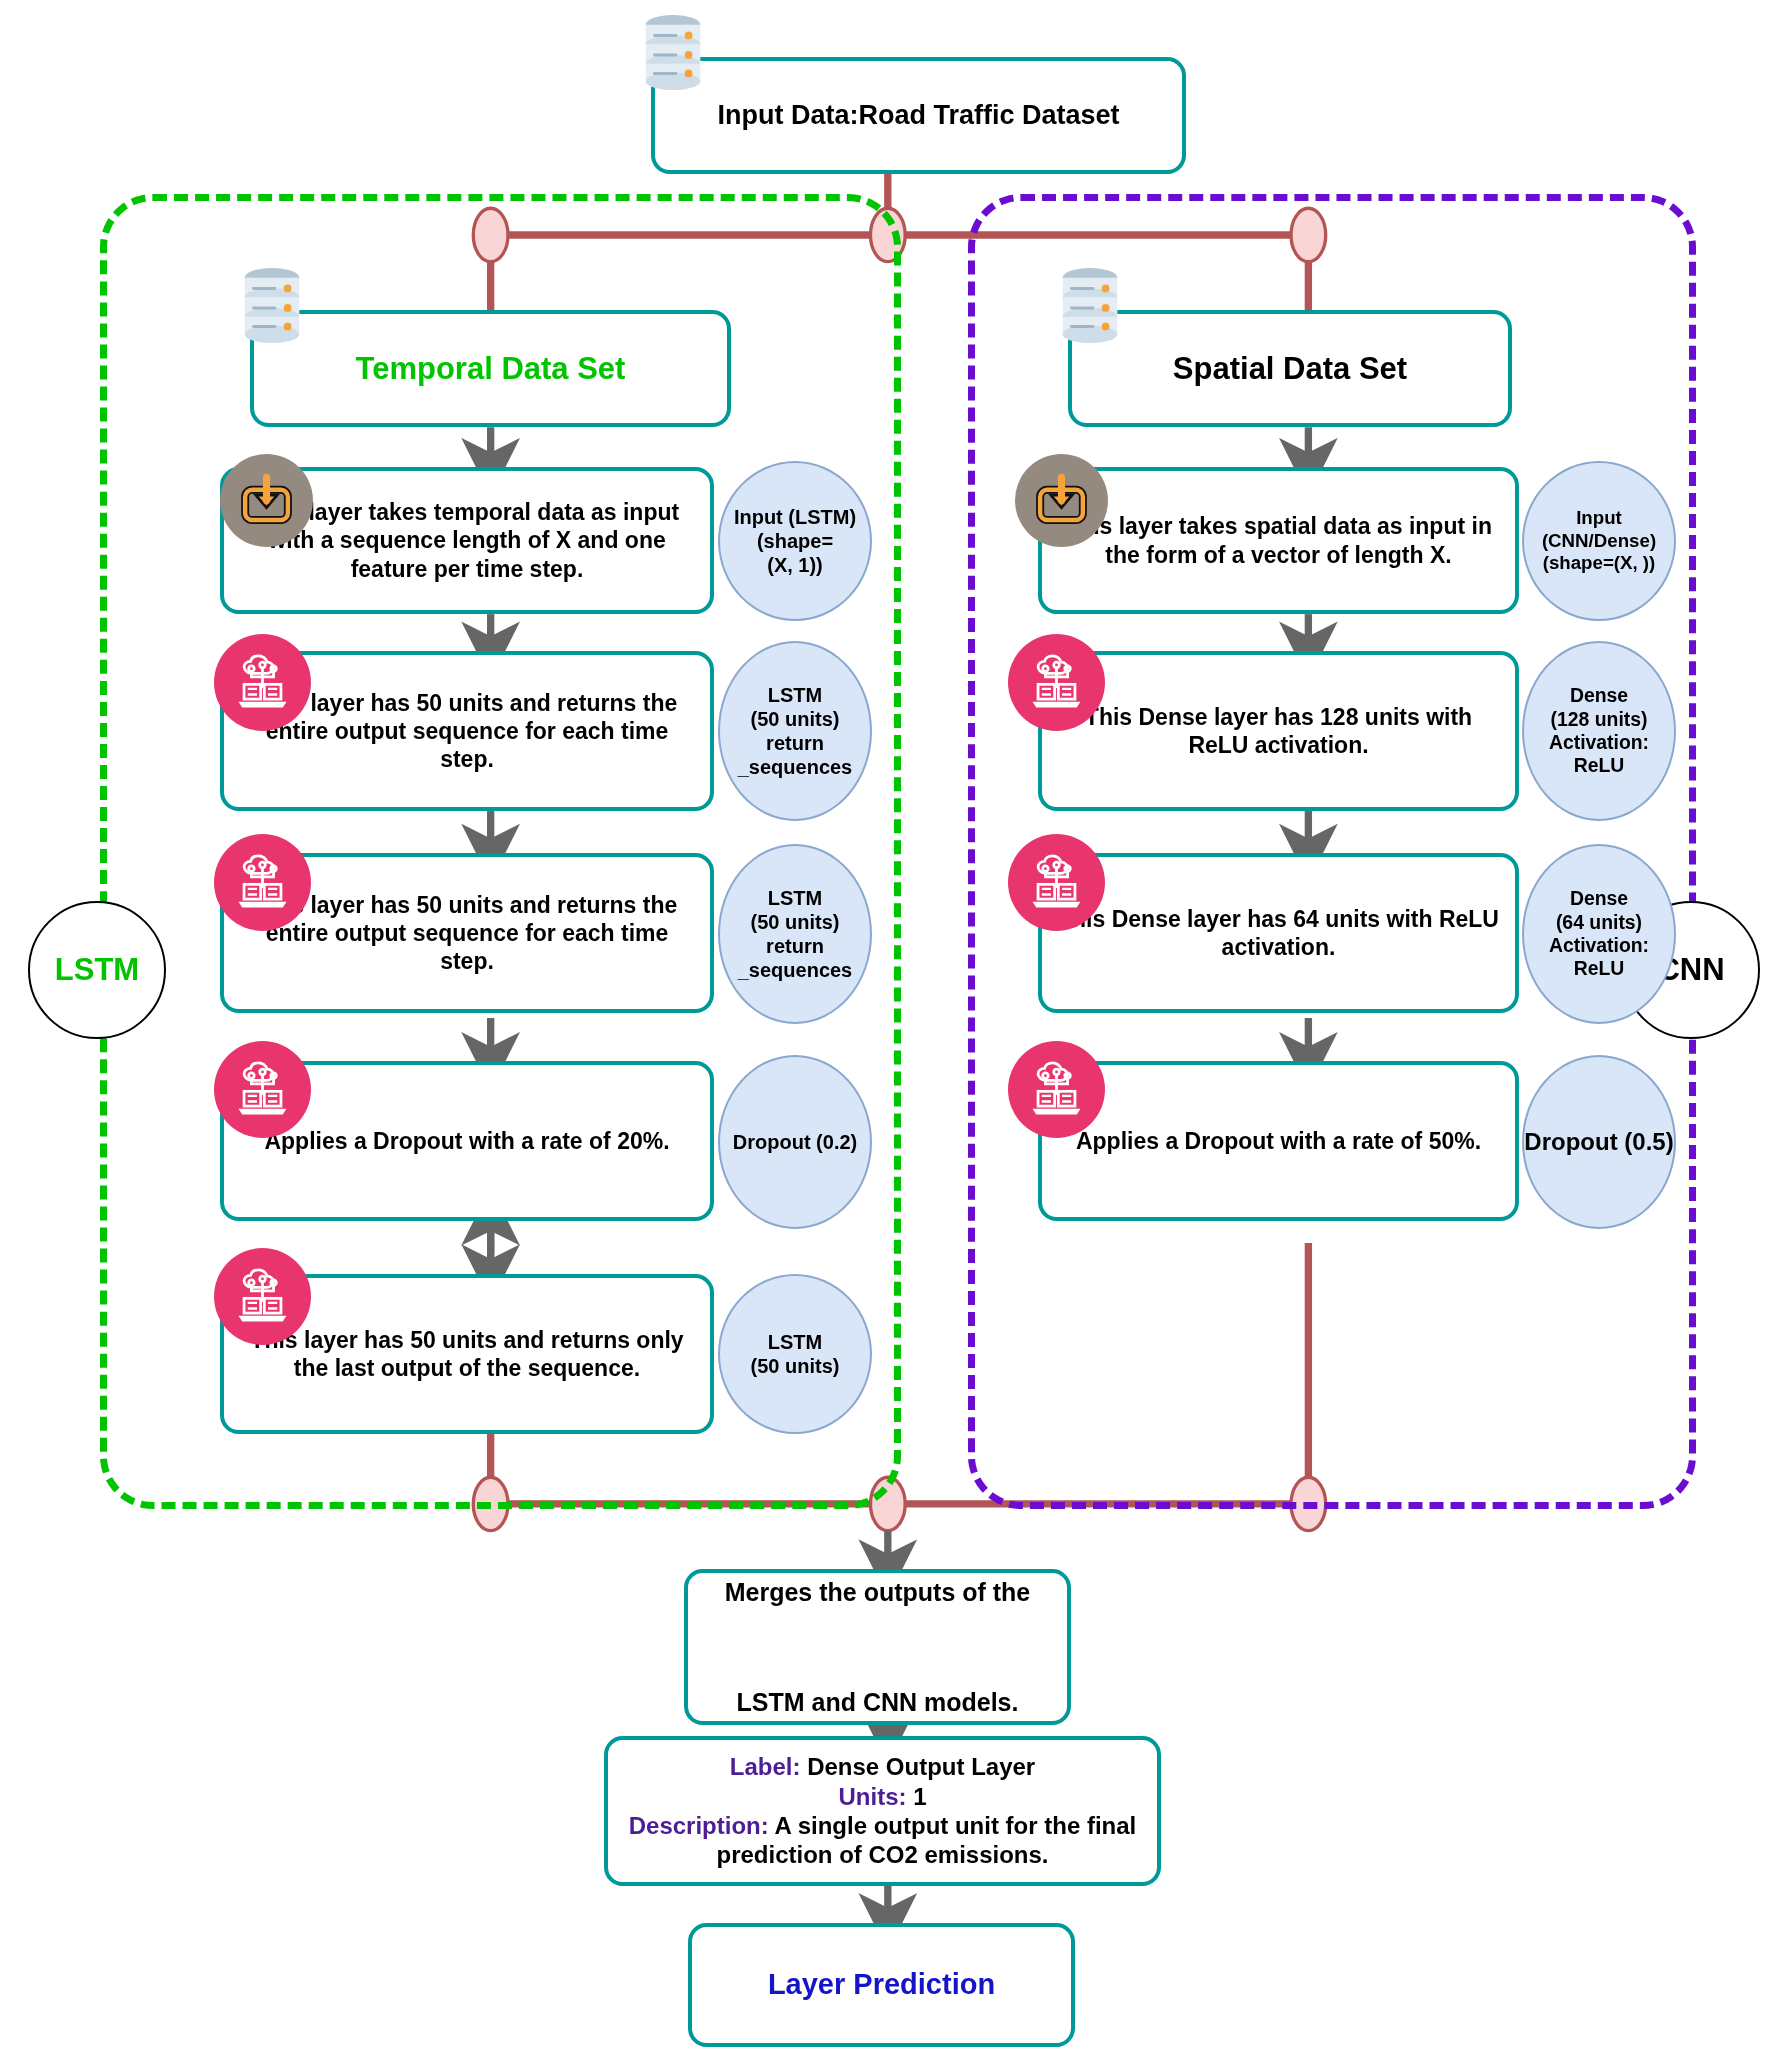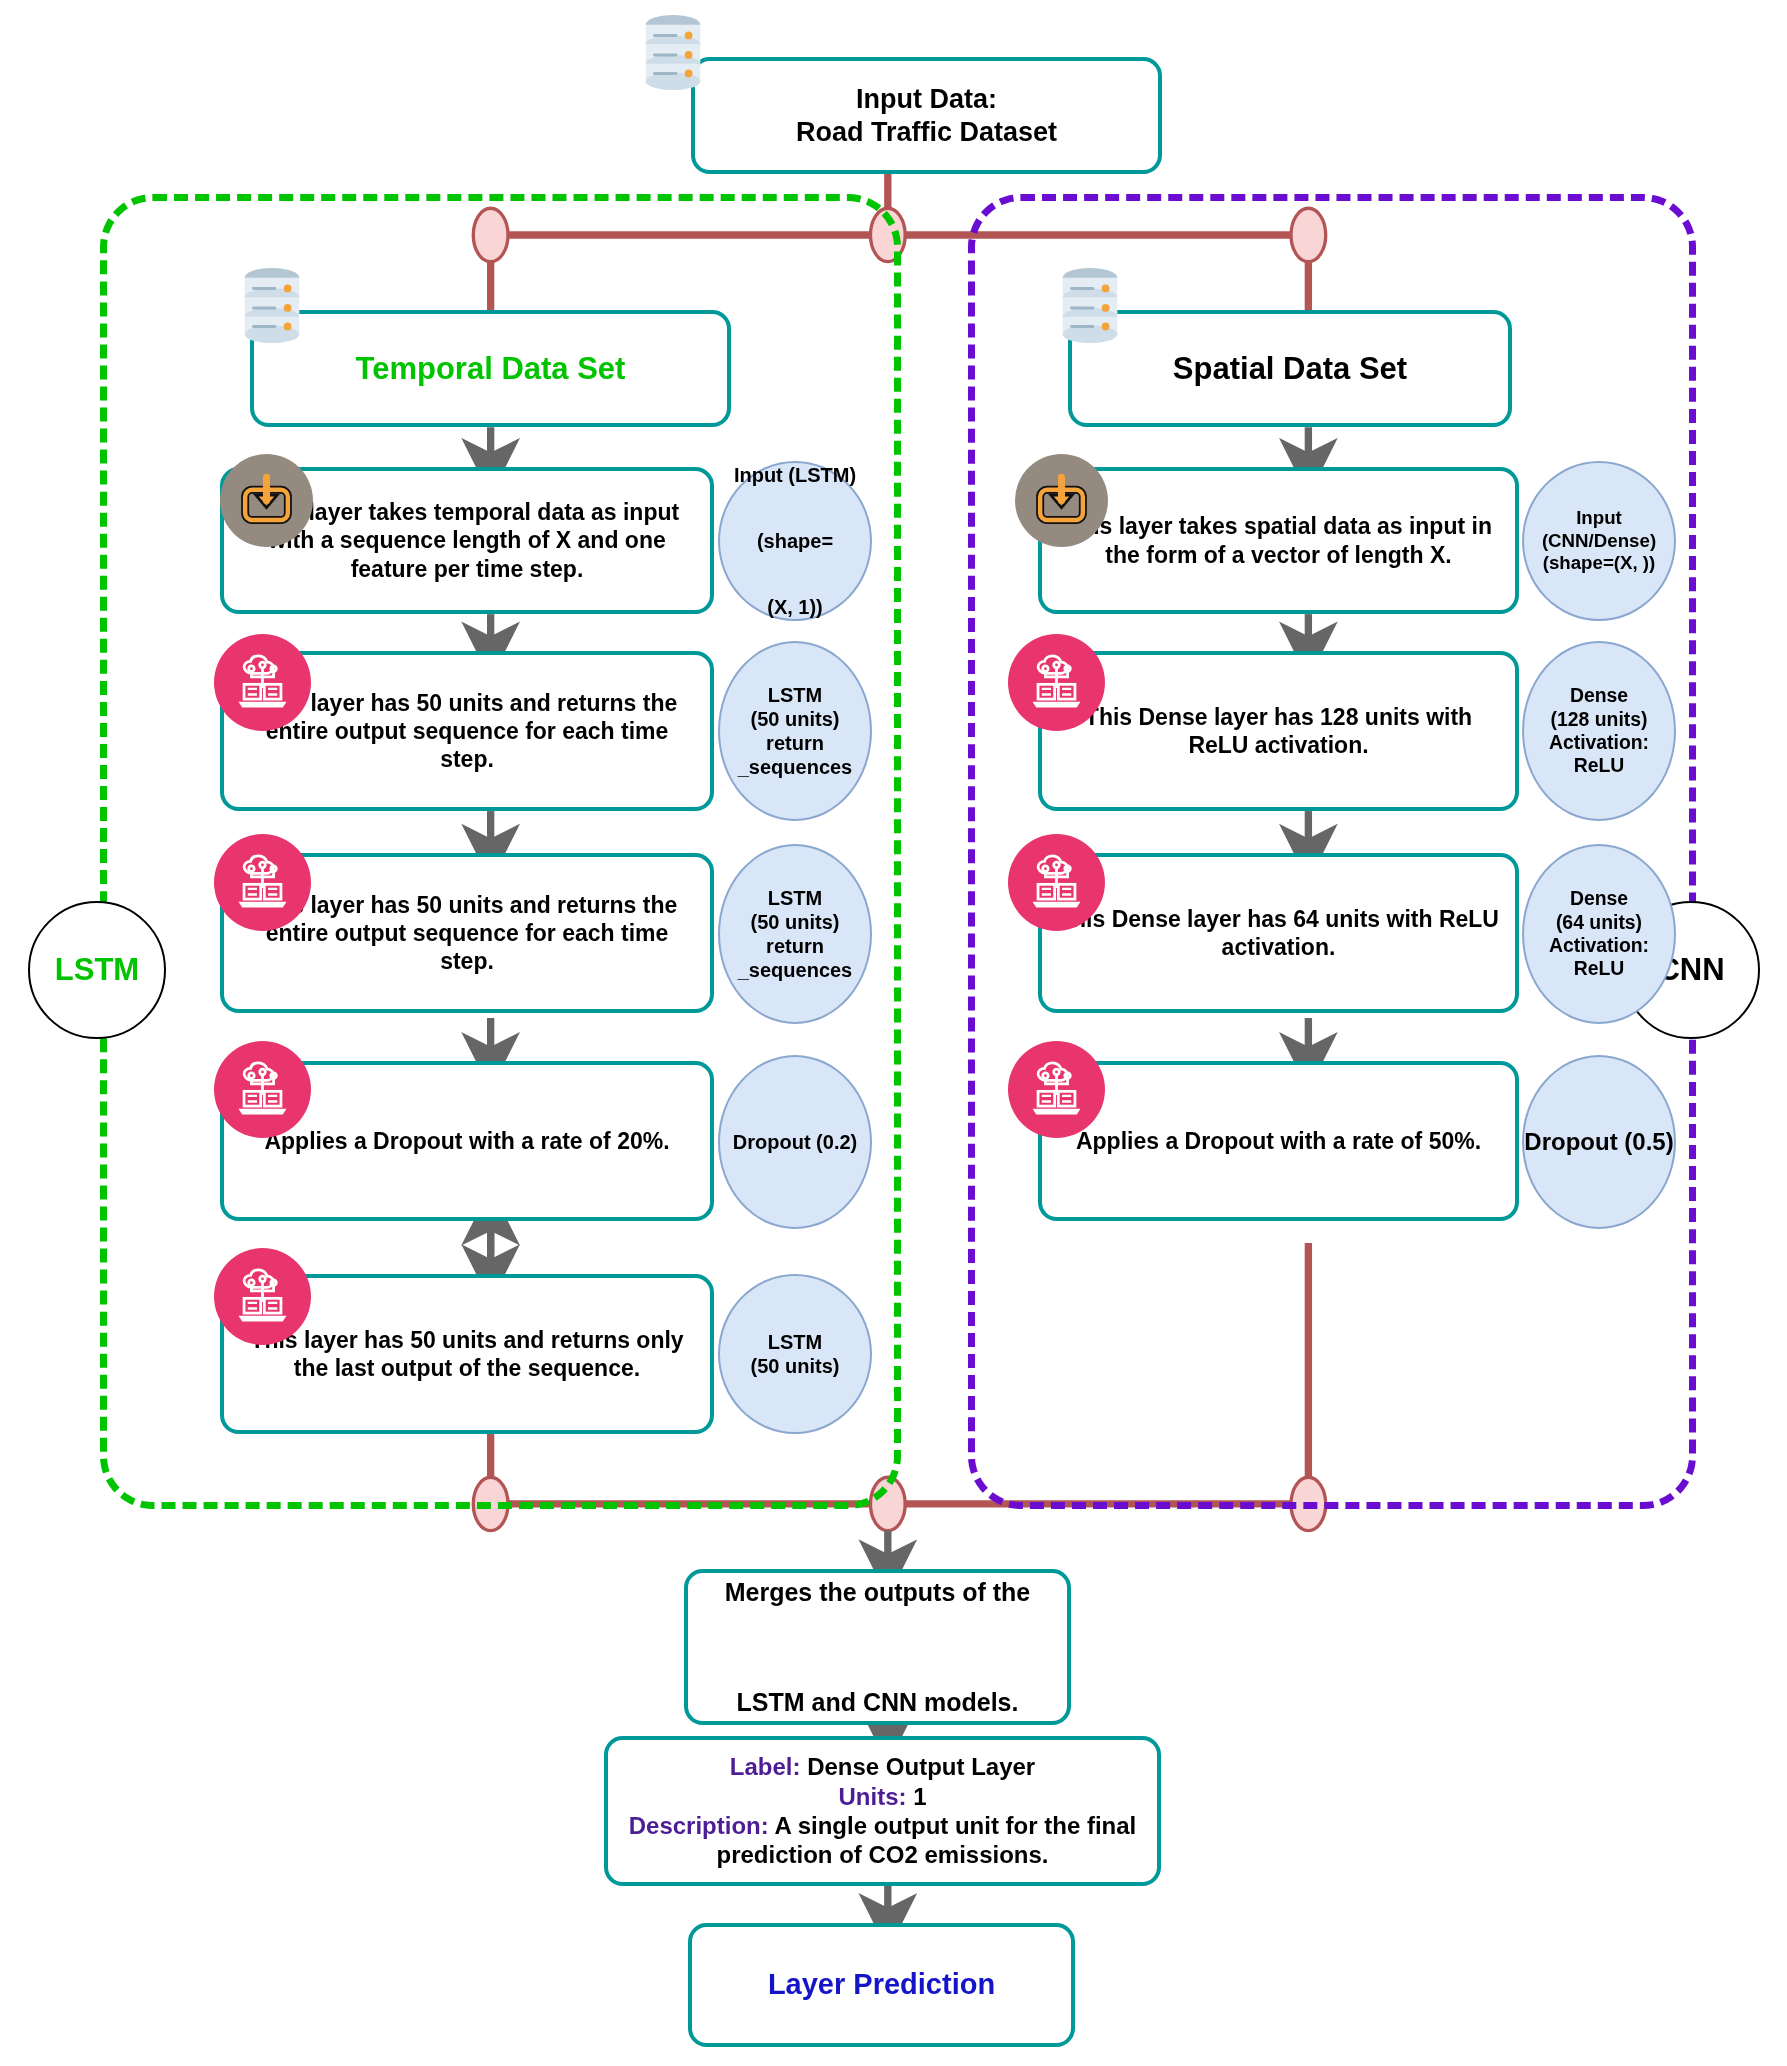--- a/index.html
+++ b/index.html
@@ -128,21 +128,21 @@
   <div class="dashbox" style="left:100px;top:194px;width:801px;height:1315px;border-color:#00c400;"></div>
   <div class="dashbox" style="left:968px;top:194px;width:728px;height:1315px;border-color:#6a0dd0;"></div>
 
   <div class="sidecircle" style="left:28px;top:901px;width:134px;height:134px;">
     <span class="ttl-green" style="font-size:31px;">LSTM</span>
   </div>
   <div class="sidecircle" style="left:1622px;top:901px;width:134px;height:134px;">
     <span class="ttl-purple" style="font-size:31px;">CNN</span>
   </div>
 
-  <div class="node" style="left:651px;top:57px;width:471px;height:117px;flex-direction:column;font-size:27px;margin-left:40px;">
+  <div class="node" style="left:651px;top:57px;width:535px;height:117px;flex-direction:row;font-size:27px;">
     <span>Input Data:</span>
     <span>Road Traffic Dataset</span>
   </div>
   <svg class="dbicon" style="left:638px;top:13.4px;width:70px;height:80px;" viewBox="0 0 70 82">
     <ellipse cx="35" cy="12" rx="28" ry="10" fill="#b3c6d4"></ellipse>
     <rect x="7" y="12" width="56" height="20" fill="#e4edf4"></rect>
       <ellipse cx="35" cy="32" rx="28" ry="9" fill="#cfdde8"></ellipse>
     <rect x="7" y="32" width="56" height="20" fill="#e4edf4"></rect>
       <ellipse cx="35" cy="52" rx="28" ry="9" fill="#cfdde8"></ellipse>
     <rect x="7" y="52" width="56" height="18" fill="#e4edf4"></rect>
@@ -178,21 +178,21 @@
     <span>This layer takes temporal data as input with a sequence length of X and one feature per time step.</span>
   </div>
   <div class="badge brown" style="left:220px;top:454px;width:93px;height:93px;">
     <svg width="57" height="57" viewBox="0 0 64 64">
       <rect x="8" y="20" width="48" height="34" rx="8" fill="none" stroke="#111" stroke-width="9"></rect>
       <rect x="8" y="20" width="48" height="34" rx="8" fill="none" stroke="#f5a43c" stroke-width="5"></rect>
       <path d="M32 6 v26 M20 26 l12 14 l12 -14 z" fill="#f5a43c" stroke="#111" stroke-width="3"></path>
       <path d="M32 6 v26" stroke="#f5a43c" stroke-width="8" stroke-linecap="round" fill="none"></path>
     </svg>
   </div>
-  <div class="ell" style="left:718px;top:461px;width:154px;height:160px;font-size:20px;flex-direction:column;justify-content:space-between;">
+  <div class="ell" style="left:718px;top:461px;width:154px;height:160px;font-size:20px;flex-direction:column;">
     <span>Input (LSTM)</span>
     <span>(shape=</span>
     <span>(X, 1))</span>
   </div>
 
   <div class="node" style="left:220px;top:651px;width:494px;height:160px;font-size:23px;">
     <span>This layer has 50 units and returns the entire output sequence for each time step.</span>
   </div>
   <div class="badge pink" style="left:214px;top:634px;width:97px;height:97px;">
     <svg width="59" height="59" viewBox="0 0 64 64">

